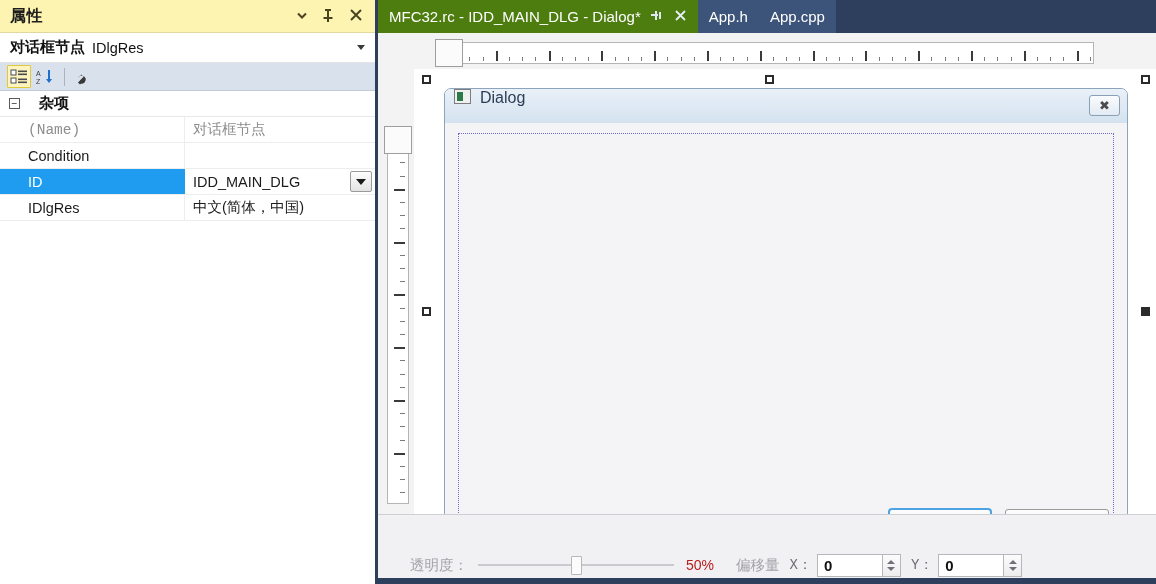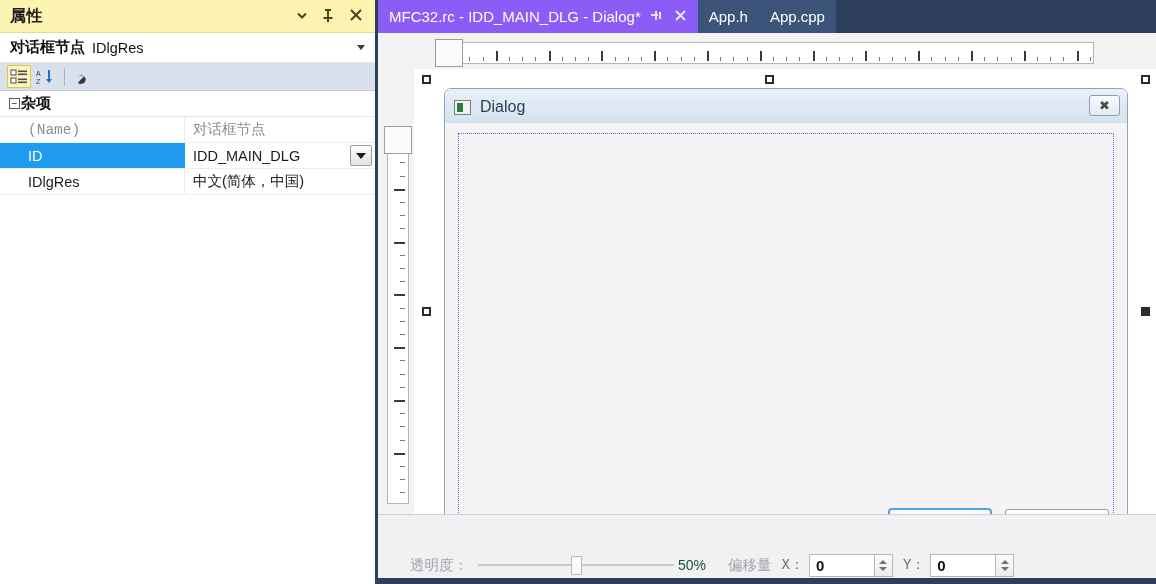--- a/index.html
+++ b/index.html
@@ -61,21 +61,21 @@
   .props-grid { position: absolute; left: 0; top: 91px; width: 375px; bottom: 0; background:#fff; }
   .grid-group {
     height: 26px; display: flex; align-items: center;
     background: #ffffff; border-bottom: 1px solid #e8e8e8;
   }
   .grp-expander {
     width: 11px; height: 11px; border: 1px solid #5a5a5a; margin-left: 9px;
     display: flex; align-items: center; justify-content: center;
     font-size: 10px; line-height: 1; color: #222; background: #fff;
   }
-  .grp-label { font-size: 15px; font-weight: bold; color: #111; margin-left: 1px; }
+  .grp-label { font-size: 15px; font-weight: bold; color: #111; margin-left: 19px; }
   .grid-row {
     height: 26px; display: flex; align-items: stretch;
     border-bottom: 1px solid #ededed;
   }
   .cell-name {
     width: 185px; display: flex; align-items: center; padding-left: 28px;
     font-size: 14.5px; color: #1b1b1b; border-right: 1px solid #ededed;
   }
   .cell-name.dim { color: #8d8d8d; font-family: Liberation Mono, monospace; }
   .cell-val {
@@ -99,21 +99,21 @@
   
   .editor { position: absolute; left: 378px; top: 0; right: 0; bottom: 0; background: #2d3f5c; }
   .tabstrip {
     position: absolute; left: 0; top: 0; right: 0; height: 33px;
     background: #2d3f5c; display: flex; align-items: flex-end;
   }
   .tab {
     height: 33px; display: flex; align-items: center; padding: 0 11px;
     color: #ffffff; font-size: 15px; cursor: pointer; white-space: nowrap;
   }
-  .tab.active { background: #8b5cf6; }
+  .tab.active { background: #4d7c0f; }
   .tab.group { background: #3c5479; }
   .tab-actions { display: flex; align-items: center; gap: 11px; margin-left: 9px; }
   .tab-pin, .tab-close { cursor: pointer; }
 
   .designer {
     position: absolute; left: 0; top: 33px; right: 0; bottom: 70px;
     background: #ffffff;
   }
   
   .ruler-h {
@@ -158,21 +158,21 @@
     position: absolute; left: 22px; top: 13px; right: 22px; bottom: -40px;
     background: linear-gradient(#f3f7fb 0%, #eef3f9 100%);
     border: 1px solid #8da4bd;
     border-top-left-radius: 7px; border-top-right-radius: 7px;
     box-shadow: 0 0 0 1px rgba(255,255,255,.7) inset;
   }
   .dlg-caption {
     height: 36px; position: relative;
     background: linear-gradient(#e9f0f8 0%, #dde8f3 55%, #d2e0ef 100%);
     border-top-left-radius: 6px; border-top-right-radius: 6px;
-    display: flex; align-items: center;
+    display: flex; align-items: flex-start;
   }
   .dlg-icon {
     width: 17px; height: 15px; margin-left: 9px;
     border: 1px solid #7d7d7d; background: #f0f0f0; position: relative; display:block;
   }
   .dlg-icon::after {
     content:''; position: absolute; left: 2px; top: 2px; width: 6px; height: 9px; background: #2a7a4a;
   }
   .dlg-title { font-size: 16px; color: #2c3e55; margin-left: 9px; }
   .dlg-close {
@@ -234,21 +234,21 @@
     font-size: 13px; color: #6e6e74; cursor: pointer;
   }
   .slider { position: relative; width: 196px; height: 18px; margin-left: 10px; }
   .slider .rail {
     position: absolute; left: 0; right: 0; top: 8px; height: 2px; background: #c9c9cf;
   }
   .slider .thumb {
     position: absolute; left: 50%; top: 0px; margin-left: -5px;
     width: 11px; height: 19px; background: #fbfbfc; border: 1px solid #b6b6bd; border-radius: 1px;
   }
-  .pct { font-size: 14px; color: #14532d; margin-left: 4px; }
+  .pct { font-size: 14px; color: #b91c1c; margin-left: 12px; }
   .axis-lbl { font-size: 14px; color: #6e6e74; margin-left: 10px; font-family: "Liberation Mono", monospace; }
   .spinbox { position: relative; display: flex; align-items: center; margin-left: 5px; }
   .spinbox .sb-input {
     width: 66px; height: 23px; background: #fff; border: 1px solid #b6b6bd;
     display: flex; align-items: center; padding-left: 6px;
     font-size: 15px; color: #111; font-weight: bold;
   }
   .spinbox .sb-arrows {
     width: 18px; height: 23px; border: 1px solid #b6b6bd; border-left: none;
     background: linear-gradient(#fcfcfd,#ececed);
@@ -331,20 +331,24 @@
       <div class="grid-group">
         <span class="grp-expander">−</span>
         <span class="grp-label">杂项</span>
       </div>
 
       <div class="grid-row">
         <div class="cell-name dim">(Name)</div>
         <div class="cell-val dim">对话框节点</div>
       </div>
 
+      <div class="grid-row">
+        <div class="cell-name">Condition</div>
+        <div class="cell-val"></div>
+      </div>
 
       <div class="grid-row selected">
         <div class="cell-name">ID</div>
         <div class="cell-val">
           <span>IDD_MAIN_DLG</span>
           <span class="dropdown-btn">
             <span class="caret-dn"></span>
           </span>
         </div>
       </div>

